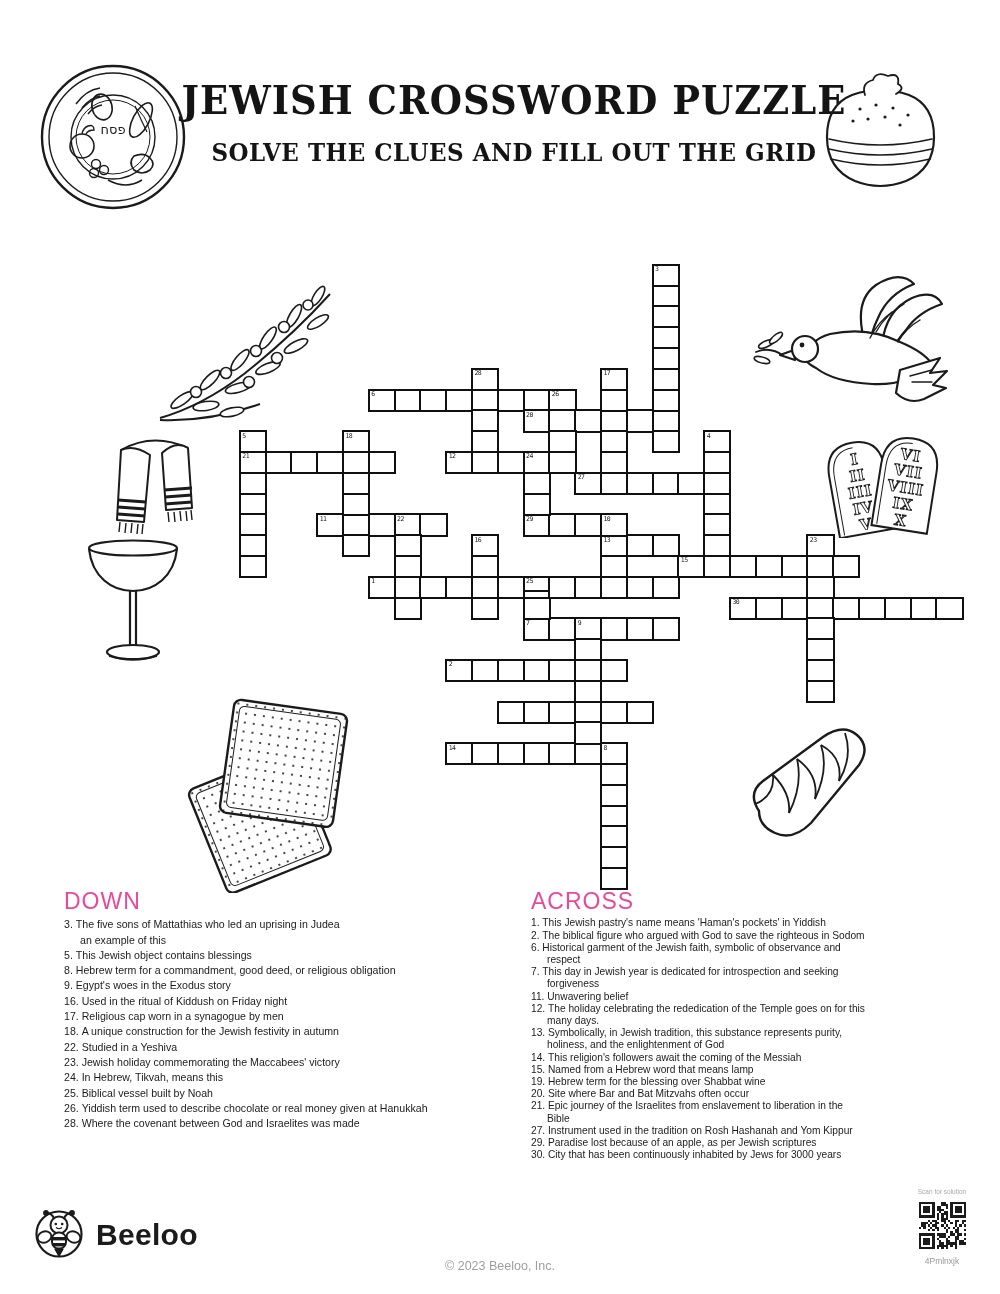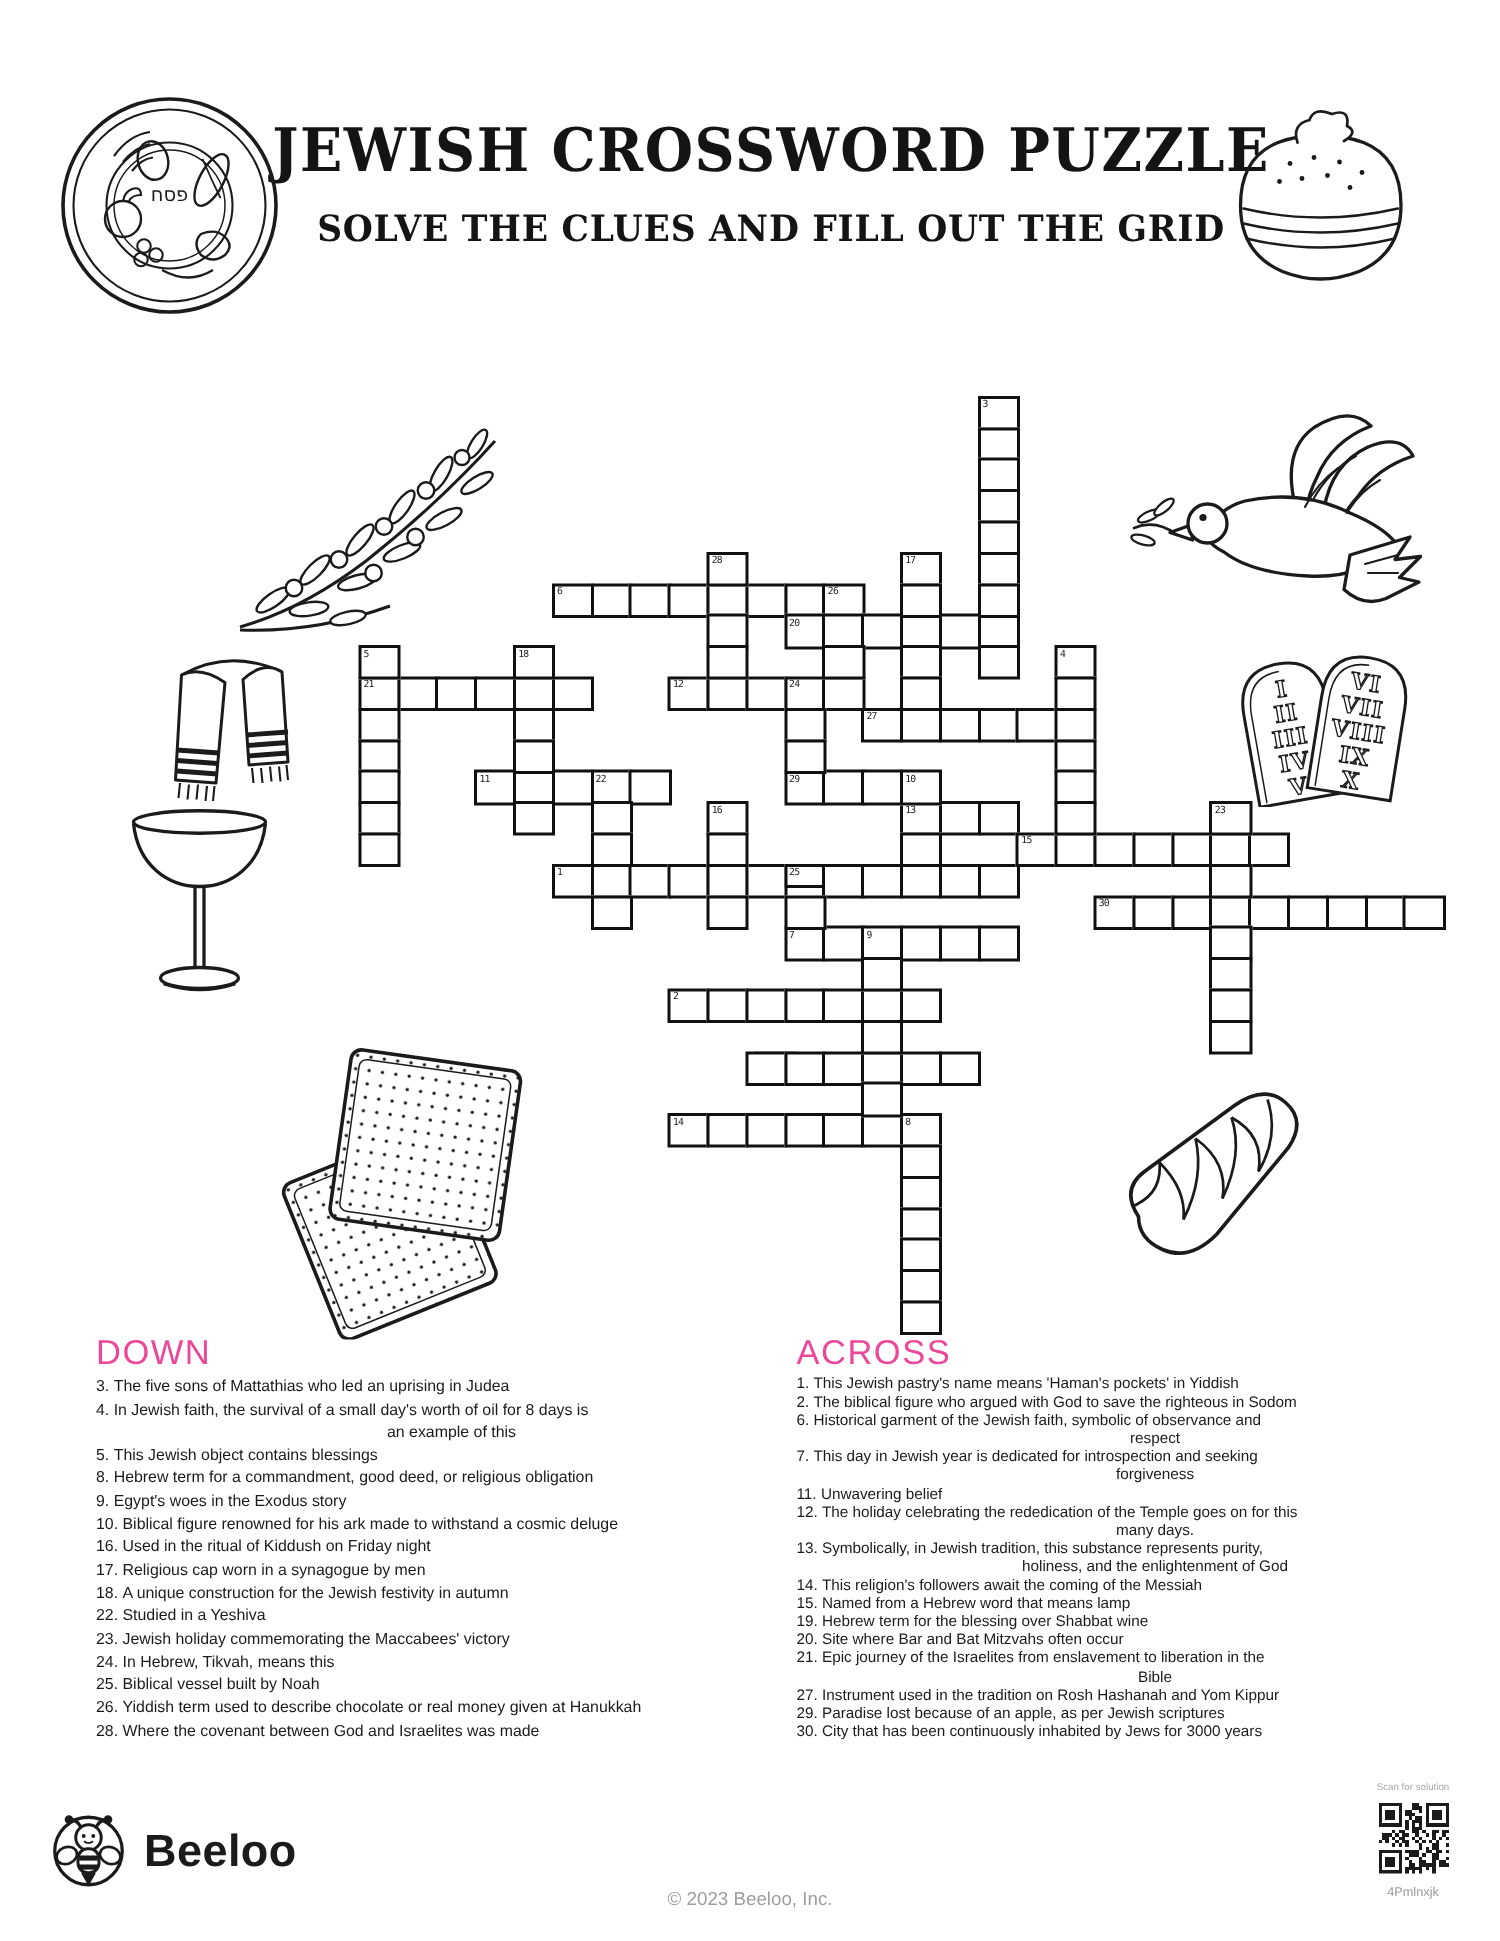--- a/index.html
+++ b/index.html
@@ -13,21 +13,21 @@
   .subtitle{font-family:"DejaVu Serif",serif;font-weight:700;font-size:23px;letter-spacing:0.5px;
          color:#141414;margin-top:17px;transform:scaleY(1.05);}
   
   #grid .cell{position:absolute;box-sizing:border-box;background:#fff;border:2.5px solid #101010;}
   #grid .n{position:absolute;top:-0.5px;left:1.5px;font-size:6.5px;line-height:8px;
            font-family:"DejaVu Sans Mono",monospace;color:#222;letter-spacing:-0.5px;}
   
   .clue-col{line-height:15.3px;}
   .clue-head{font-size:23px;font-weight:400;letter-spacing:1px;color:#ec4899;margin:0 0 8px 0;}
   .clue .cl{white-space:nowrap;}
-  .clue .cont{padding-left:16px;text-align:center;}
+  .clue .cont{padding-left:16px;}
   #down-list{font-size:10.6px;}
   #down-list .clue{line-height:15.3px;}
   #across-list{font-size:10.2px;}
   #across-list .clue{line-height:12.2px;}
   .cnum{}
   
   .brand{font-size:30px;font-weight:800;letter-spacing:0.3px;color:#1b1b1b;}
   .copyright{left:0;right:0;top:1259px;text-align:center;font-size:12.5px;color:#9e9e9e;}
   .scan-label{left:902px;top:1188px;width:80px;text-align:center;font-size:6.5px;color:#a9a9a9;}
   .qr-code-text{left:902px;top:1256px;width:80px;text-align:center;font-size:8.5px;color:#9a9a9a;}
@@ -430,34 +430,30 @@
     <div class="cell" style="left: 470.95px; top: 430.15px; width: 28.3px; height: 23.3px;"></div>
   </div>
 
 <div class="abs clue-col" style="left:64px;top:894px;width:458px">
   <div class="clue-head">DOWN</div>
   <div id="down-list">
       <div class="clue">
         <div class="cl"><span class="cnum">3.&nbsp;</span>The five sons of Mattathias who led an uprising in Judea</div>
       </div>
       <div class="clue">
-        <div class="cl"><span class="cnum">4.&nbsp;</span>In Jewish faith, the survival of a small day's worth of oil for 8 days is</div>
         <div class="cl cont">an example of this</div>
       </div>
       <div class="clue">
         <div class="cl"><span class="cnum">5.&nbsp;</span>This Jewish object contains blessings</div>
       </div>
       <div class="clue">
         <div class="cl"><span class="cnum">8.&nbsp;</span>Hebrew term for a commandment, good deed, or religious obligation</div>
       </div>
       <div class="clue">
         <div class="cl"><span class="cnum">9.&nbsp;</span>Egypt's woes in the Exodus story</div>
-      </div>
-      <div class="clue">
-        <div class="cl"><span class="cnum">10.&nbsp;</span>Biblical figure renowned for his ark made to withstand a cosmic deluge</div>
       </div>
       <div class="clue">
         <div class="cl"><span class="cnum">16.&nbsp;</span>Used in the ritual of Kiddush on Friday night</div>
       </div>
       <div class="clue">
         <div class="cl"><span class="cnum">17.&nbsp;</span>Religious cap worn in a synagogue by men</div>
       </div>
       <div class="clue">
         <div class="cl"><span class="cnum">18.&nbsp;</span>A unique construction for the Jewish festivity in autumn</div>
       </div>

